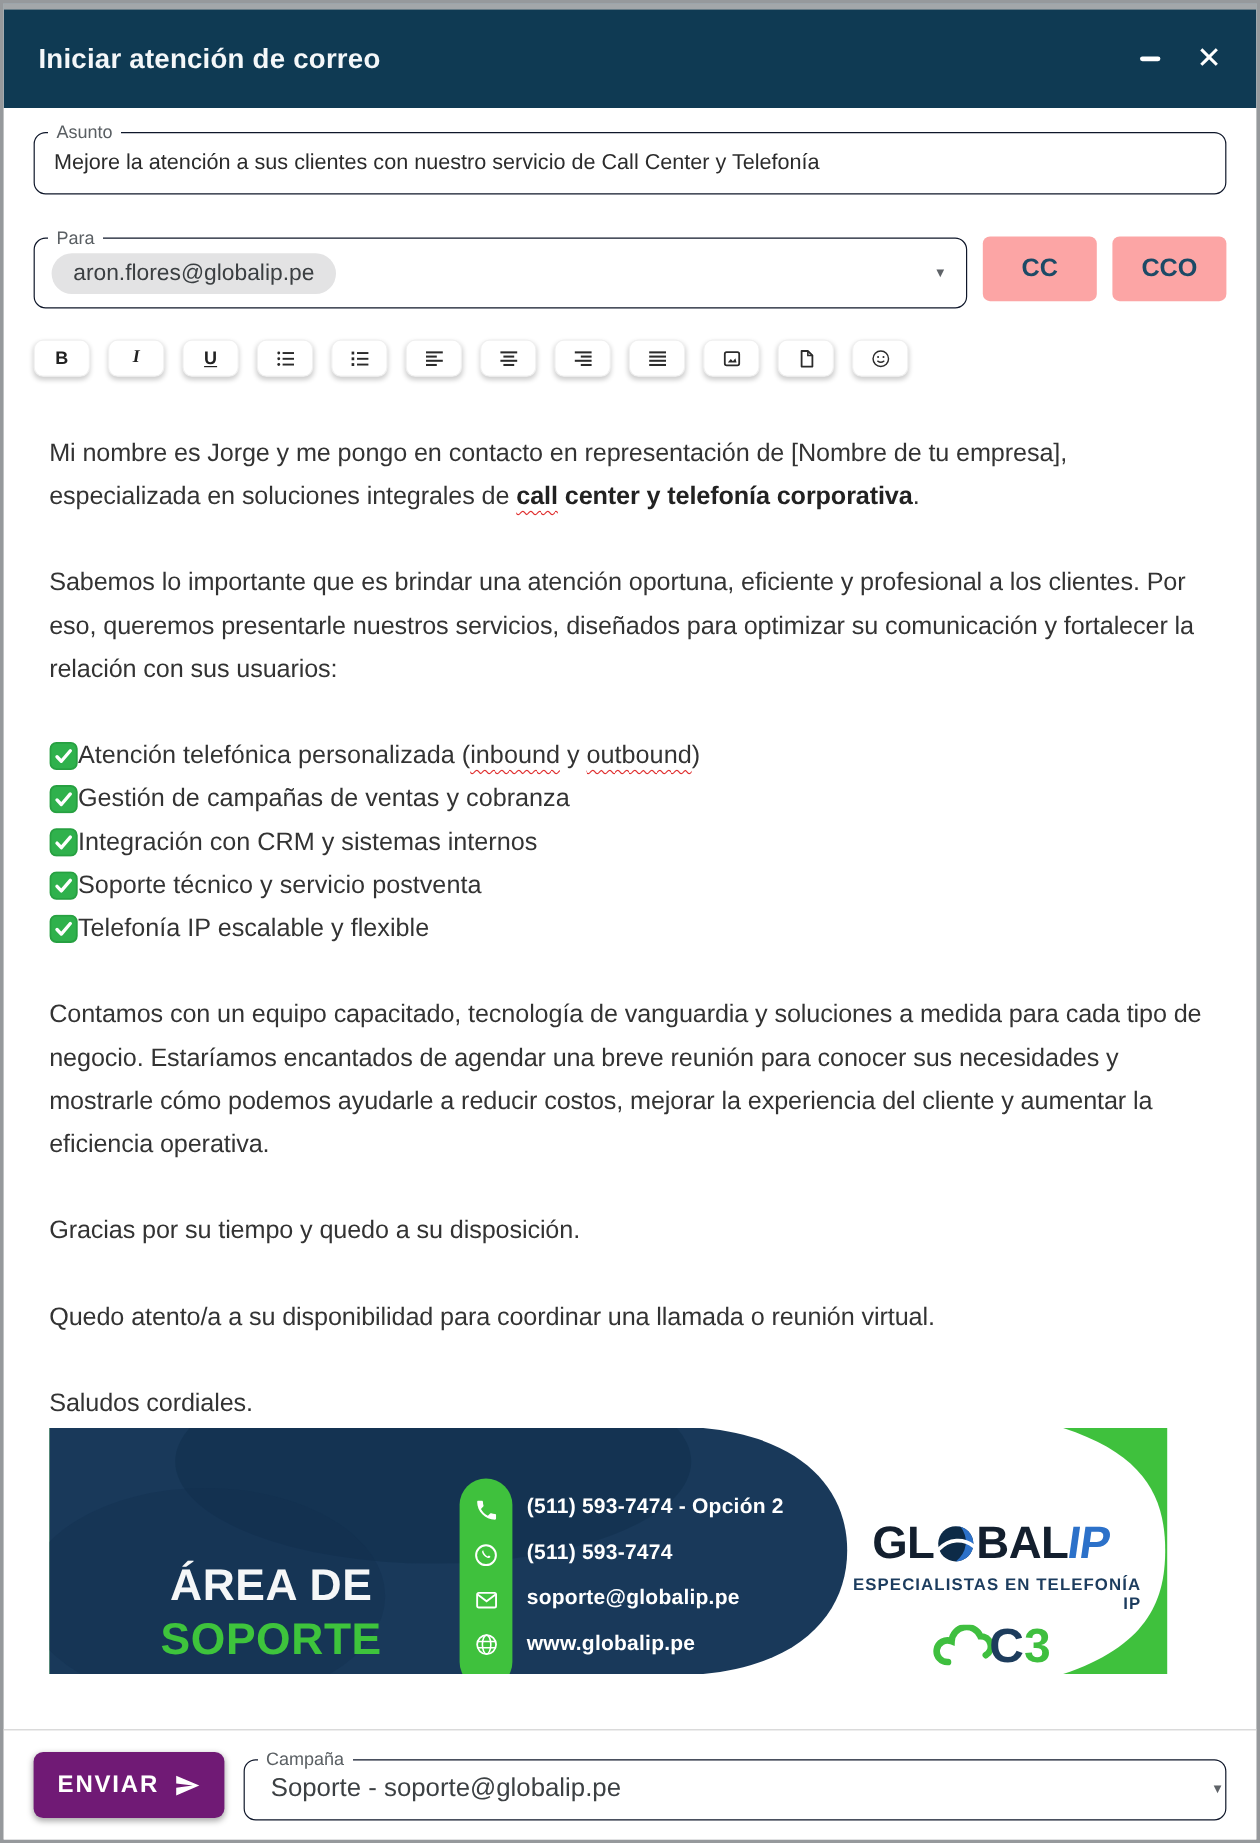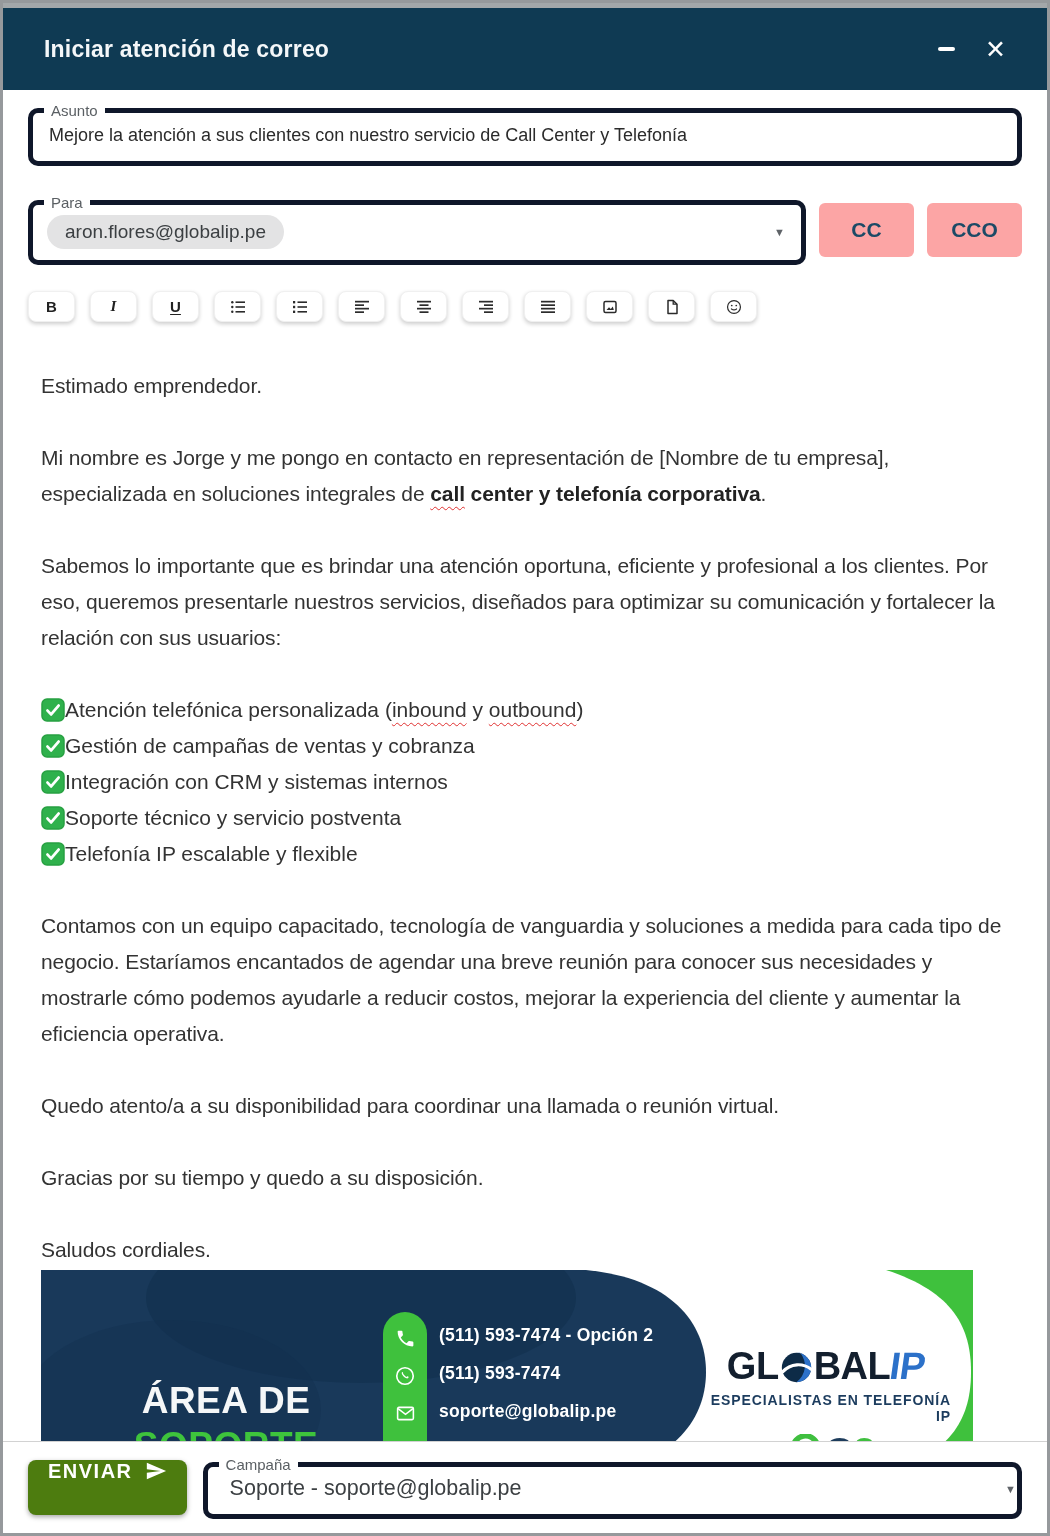--- a/index.html
+++ b/index.html
@@ -7,30 +7,30 @@
   body { font-family: "Liberation Sans", "DejaVu Sans", sans-serif; }
 
   .window {
     position: relative; width: 1050px; height: 1536px;
     background: #fff; border: 3px solid #96999c; overflow: hidden;
   }
 
   
   .titlebar {
     height: 87px; background: #0f3a53; border-top: 5px solid #a3a7aa;
-    display: flex; align-items: center; padding: 0 41px;
+    display: flex; align-items: center; padding: 0 29px;
   }
   .title { color: #f4f7f9; font-size: 23px; font-weight: 600; letter-spacing: .2px; }
   .win-controls { margin-left: auto; display: flex; align-items: center; gap: 30px; }
   .min-dash { display: inline-block; width: 17px; height: 4px; background: #fff; border-radius: 2px; cursor: pointer; }
   .close-x { color: #fff; font-size: 25px; line-height: 1; cursor: pointer; font-weight: 400; }
 
   
   .content { padding: 0 25px; }
-  fieldset.field { border: 5px solid #0f172a; border-radius: 10px; background: #fff; }
+  fieldset.field { border: 1px solid #0f172a; border-radius: 10px; background: #fff; }
   fieldset.field legend { margin-left: 11px; padding: 0 7px; font-size: 15px; color: #5a5f63; }
   .subject-field { margin-top: 12px; }
   .subject-field input {
     width: 100%; border: none; outline: none; background: transparent;
     font-family: inherit; font-size: 18px; color: #2b2b2b; padding: 6px 16px 15px 16px;
   }
   .to-row { display: flex; margin-top: 28px; gap: 13px; }
   .to-field { flex: 1; cursor: pointer; }
   .chip-row { display: flex; align-items: center; justify-content: space-between; padding: 4px 16px 11px 14px; }
   .chip { background: #e3e3e4; border-radius: 17px; padding: 6px 18px; font-size: 19px; color: #3b3f42; }
@@ -80,22 +80,22 @@
   .gl-line .globe-o { display: inline-block; vertical-align: -5px; margin: 0 1px; }
   .gl-ip { color: #2c71c9; display: inline-block; transform: skewX(-8deg); }
   .tagline { font-size: 14px; font-weight: 700; color: #1c3c5e; letter-spacing: .9px; text-align: right; padding-right: 8px; margin-top: 1px; }
   .c3-line { margin-top: 6px; display: flex; align-items: center; justify-content: center; }
   .c3-c { font-size: 40px; font-weight: 800; color: #1d3c5c; margin-left: -10px; }
   .c3-3 { font-size: 40px; font-weight: 800; color: #3fbf3f; }
 
   
   .footer { position: absolute; left: 0; right: 0; bottom: 0; height: 92px; background: #fff;
     border-top: 1px solid #d2d2d2; display: flex; align-items: center; padding: 0 25px; gap: 16px; z-index: 10; }
-  .send-btn { height: 55px; padding: 0 20px; display: flex; gap: 12px;
-    background: #4d7c0f; color: #fff; border: none; border-radius: 8px; cursor: pointer;
+  .send-btn { height: 55px; padding: 0 20px; display: flex; align-items: center; gap: 12px;
+    background: #701a75; color: #fff; border: none; border-radius: 8px; cursor: pointer;
     font-family: inherit; font-weight: 700; font-size: 20px; letter-spacing: 1.5px;
     box-shadow: 0 2px 5px rgba(0,0,0,.35); }
   .campaign-field { flex: 1; cursor: pointer; }
   .select-row { display: flex; align-items: center; justify-content: space-between; padding: 3px 1px 13px 22px; }
   .select-value { font-size: 21.5px; color: #3c4043; }
 </style>
 </head>
 <body>
 
 <div class="window">
@@ -217,21 +217,20 @@
         <svg width="18" height="18" viewBox="0 0 24 24">
           <circle cx="12" cy="12" r="8.6" fill="none" stroke="#2b2b2b" stroke-width="1.6"></circle>
           <circle cx="9" cy="10" r="1.15" fill="#2b2b2b"></circle>
             <circle cx="15" cy="10" r="1.15" fill="#2b2b2b"></circle>
           <path d="M8.6 14.6 q3.4 2.6 6.8 0" fill="none" stroke="#2b2b2b" stroke-width="1.5" stroke-linecap="round"></path>
         </svg>
       </div>
     </div>
 
     <div class="editor">
-      <p>Estimado emprendedor.</p>
       <p><span>Mi nombre es Jorge y me pongo en contacto en representación de [Nombre de tu empresa], especializada en soluciones integrales de </span><span class="bold wavy">call</span><span class="bold"> center y telefonía corporativa</span><span>.</span></p>
       <p>Sabemos lo importante que es brindar una atención oportuna, eficiente y profesional a los clientes. Por eso, queremos presentarle nuestros servicios, diseñados para optimizar su comunicación y fortalecer la relación con sus usuarios:</p>
 
       <div class="checklist">
         <div class="check-line">
           <span class="check-ico">
             <svg width="24" height="24" viewBox="0 0 24 24">
                 <rect x="1" y="1" width="22" height="22" rx="5" fill="#2fb14c" stroke="#27a041" stroke-width="1.5"></rect>
                 <path d="M6.5 12.6 l3.6 3.8 L17.6 7.6" fill="none" stroke="#fff" stroke-width="2.8" stroke-linecap="round" stroke-linejoin="round"></path>
               </svg>
@@ -270,22 +269,22 @@
             <svg width="24" height="24" viewBox="0 0 24 24">
                 <rect x="1" y="1" width="22" height="22" rx="5" fill="#2fb14c" stroke="#27a041" stroke-width="1.5"></rect>
                 <path d="M6.5 12.6 l3.6 3.8 L17.6 7.6" fill="none" stroke="#fff" stroke-width="2.8" stroke-linecap="round" stroke-linejoin="round"></path>
               </svg>
           </span>
           <span>Telefonía IP escalable y flexible</span>
         </div>
       </div>
 
       <p>Contamos con un equipo capacitado, tecnología de vanguardia y soluciones a medida para cada tipo de negocio. Estaríamos encantados de agendar una breve reunión para conocer sus necesidades y mostrarle cómo podemos ayudarle a reducir costos, mejorar la experiencia del cliente y aumentar la eficiencia operativa.</p>
+      <p>Gracias por su tiempo y quedo a su disposición.</p>
       <p>Quedo atento/a a su disponibilidad para coordinar una llamada o reunión virtual.</p>
-      <p>Gracias por su tiempo y quedo a su disposición.</p>
       <p style="margin-bottom:0;">Saludos cordiales.</p>
 
       <div class="banner">
         <svg class="banner-bg" viewBox="0 0 932 205" preserveAspectRatio="none">
           <rect width="932" height="205" fill="#3fc13d"></rect>
           <path d="M470,0 L845,0 C913,22 930,58 930,102 C930,146 913,182 845,205 L470,205 Z" fill="#ffffff"></path>
           <path d="M0,0 L545,0 C629,8 665,52 665,102 C665,152 629,197 545,205 L0,205 Z" fill="#19395a"></path>
           <ellipse cx="320" cy="28" rx="215" ry="85" fill="#112f4c" opacity="0.55"></ellipse>
           <ellipse cx="130" cy="140" rx="150" ry="90" fill="#112f4c" opacity="0.35"></ellipse>
         </svg>

